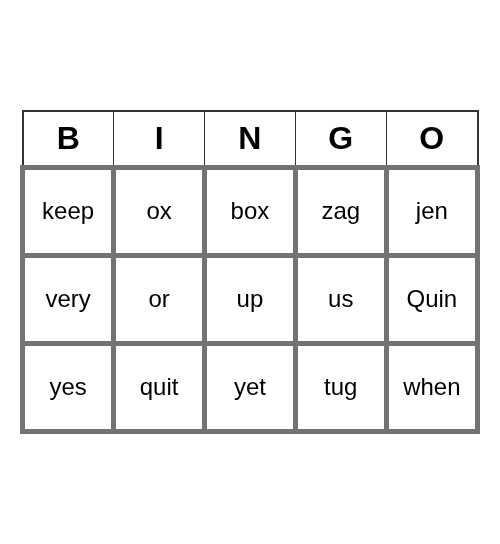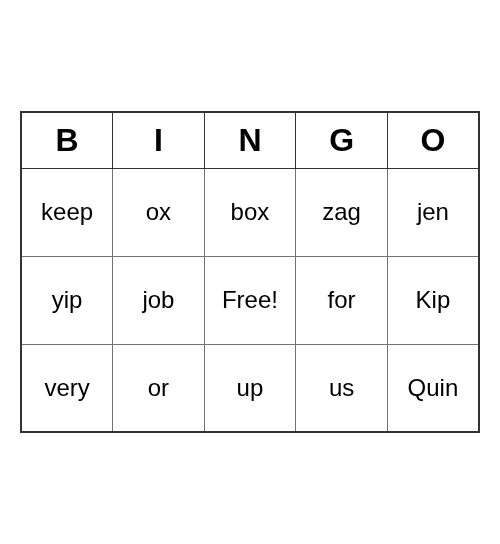--- a/index.html
+++ b/index.html
@@ -19,21 +19,21 @@
     }
 
     .bingo-card {
       border: 2px solid #333;
       border-collapse: collapse;
       width: 460px;
     }
 
     .bingo-card td,
     .bingo-card th {
-      border: 1px solid #737373;
+      border: 5px solid #737373;
       text-align: center;
       vertical-align: middle;
       width: 92px;
       height: 88px;
       font-size: 26px;
     }
 
     .bingo-card thead th {
       font-size: 32px;
       font-weight: bold;
@@ -61,27 +61,27 @@
   </thead>
   <tbody>
   <tr>
         <td>keep</td>
         <td>ox</td>
         <td>box</td>
         <td>zag</td>
         <td>jen</td>
       </tr>
       <tr>
-        <td>yip</td>
-        <td>job</td>
-        <td>Free!</td>
-        <td>for</td>
-        <td>Kip</td>
-      </tr>
-      <tr>
         <td>very</td>
         <td>or</td>
         <td>up</td>
         <td>us</td>
         <td>Quin</td>
       </tr>
+      <tr>
+        <td>yes</td>
+        <td>quit</td>
+        <td>yet</td>
+        <td>tug</td>
+        <td>when</td>
+      </tr>
     </tbody>
 </table>
 
 </body></html>

